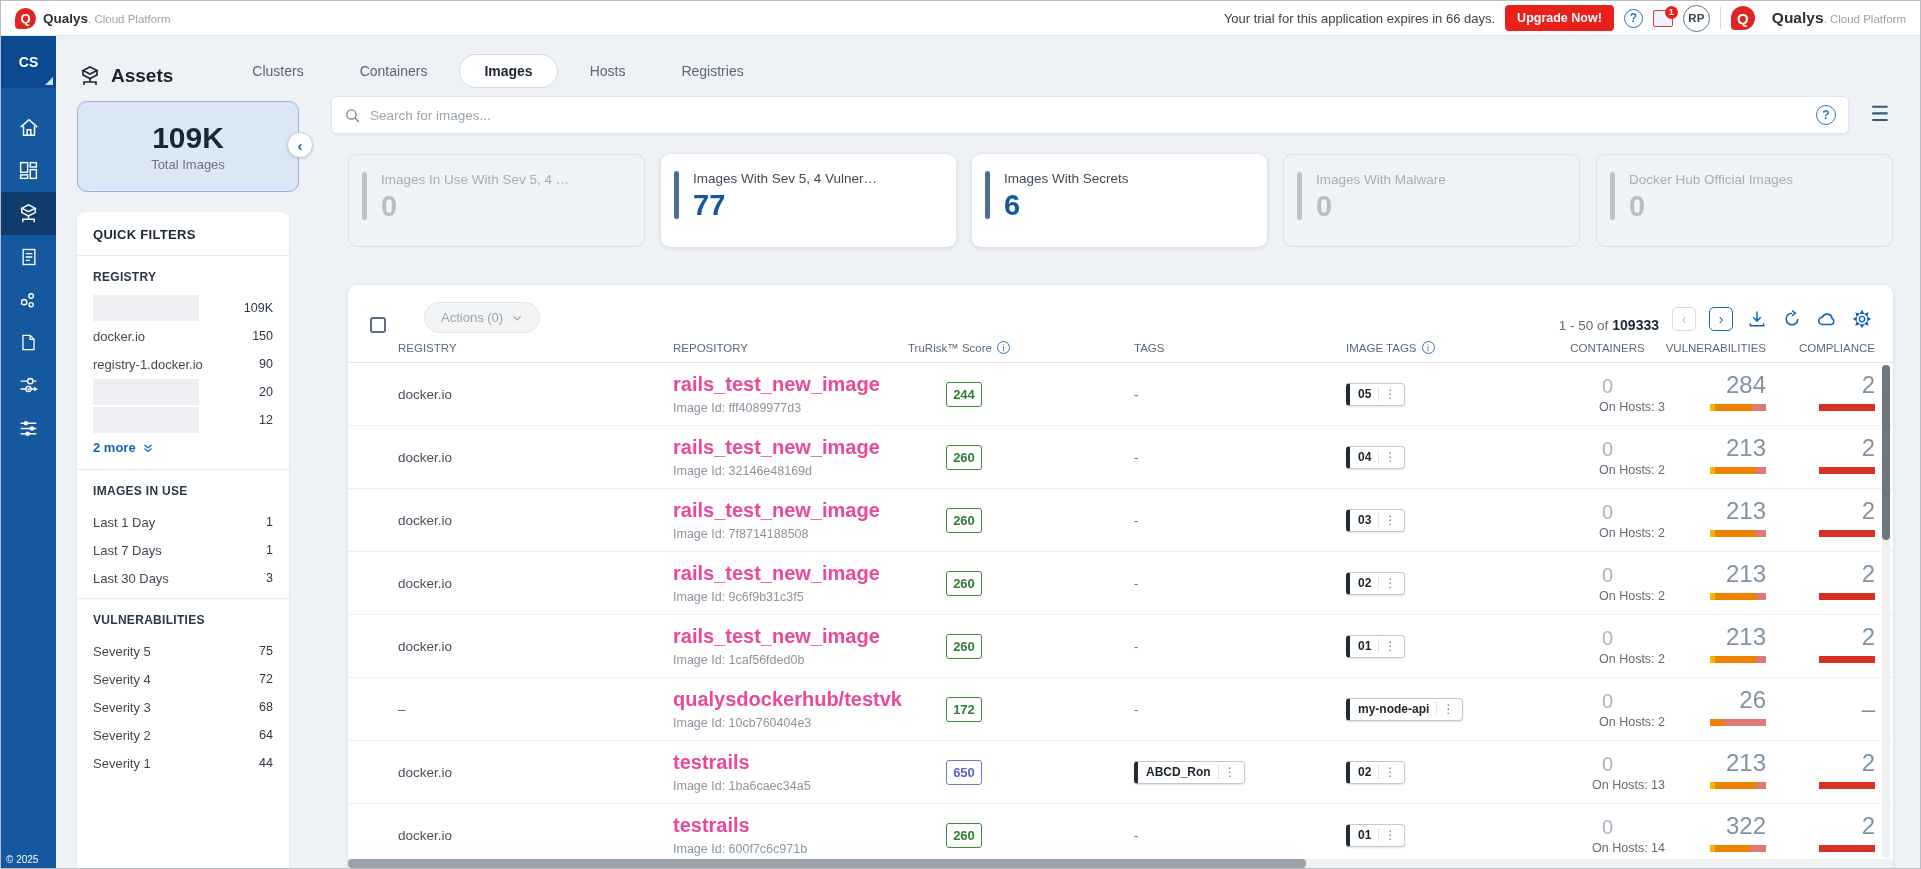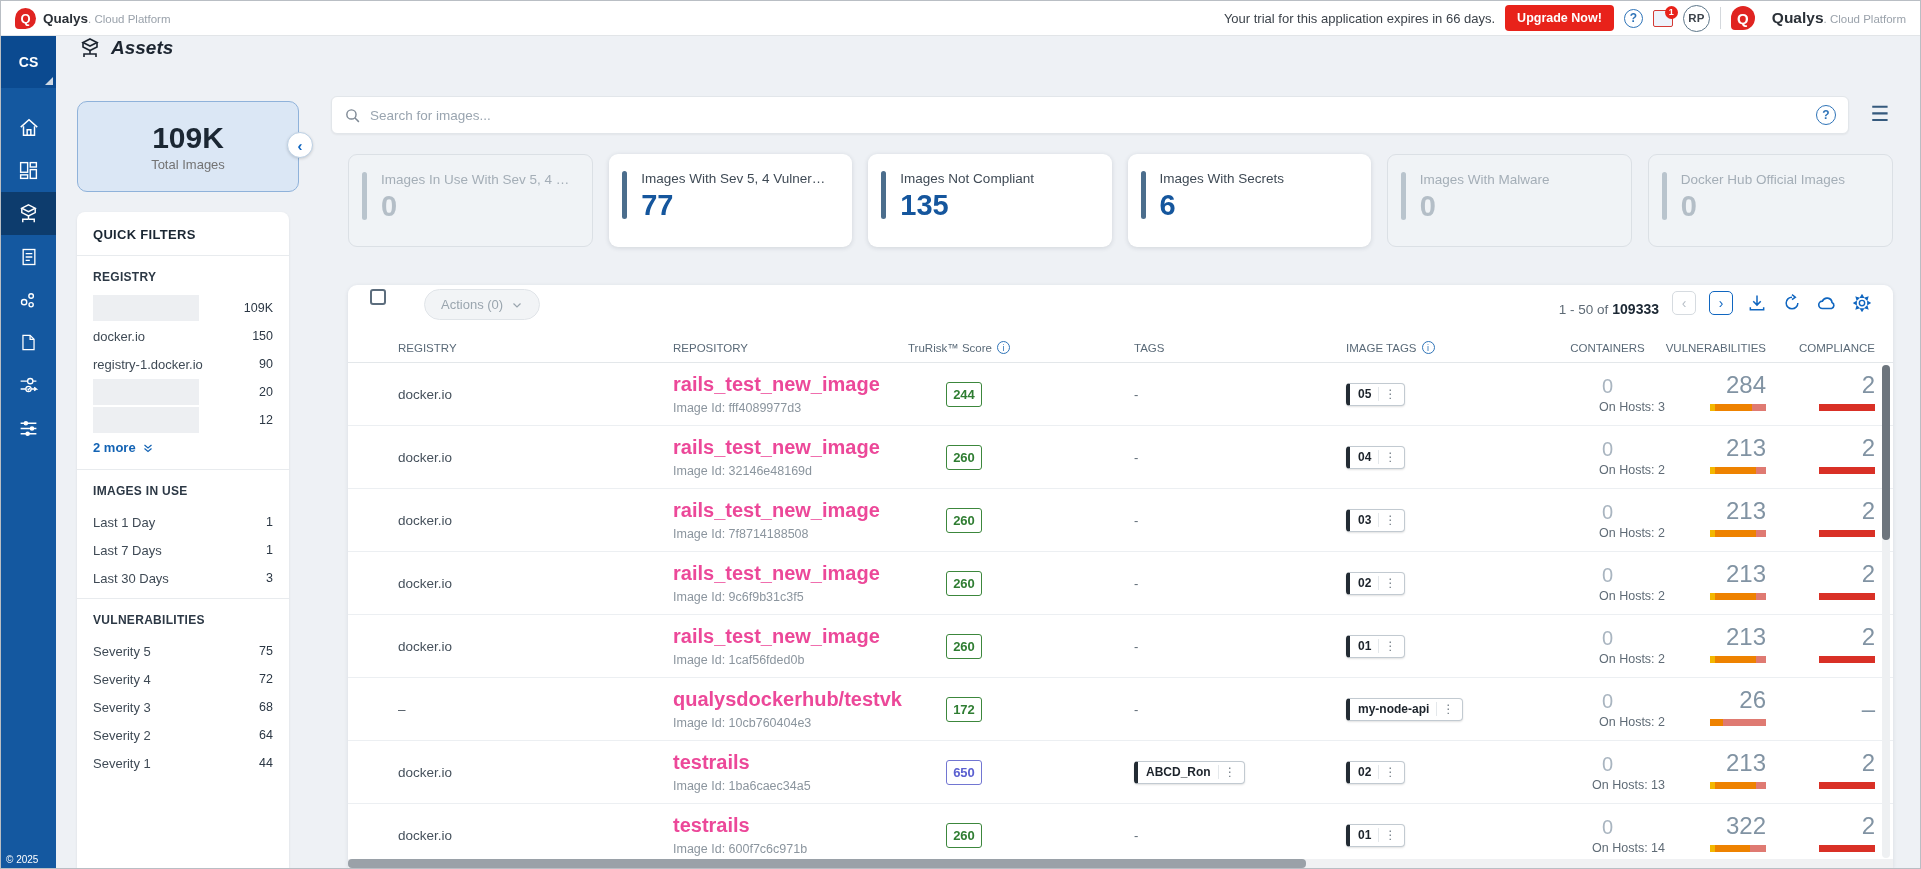--- a/index.html
+++ b/index.html
@@ -26,21 +26,21 @@
   .sidebar { position: absolute; top: 35px; left: 0; bottom: 0; width: 55px; background: #1458a0; z-index: 20; }
   .app-badge { position: relative; width: 55px; height: 52px; background: #0b4a90; color: #fff; font-weight: bold; font-size: 14px; display: flex; align-items: center; justify-content: center; cursor: pointer; }
   .app-badge::after { content: ""; position: absolute; right: 3px; bottom: 3px; border-left: 8px solid transparent; border-bottom: 8px solid #cfd9e4; }
   .side-items { display: flex; flex-direction: column; margin-top: 18px; }
   .side-item { width: 55px; height: 43px; display: flex; align-items: center; justify-content: center; cursor: pointer; }
   .side-item.active { background: #0d3c6d; }
   .copyright { position: absolute; left: 5px; bottom: 3px; color: #ffffff; font-size: 10px; }
 
   
   .main { position: absolute; left: 55px; top: 35px; right: 0; bottom: 0; }
-  .nav-row { position: absolute; top: 0; left: 0; right: 0; height: 52px; display: flex; align-items: flex-start; padding-left: 22px; font-style: italic; }
+  .nav-row { position: absolute; top: 0; left: 0; right: 0; height: 52px; display: flex; align-items: flex-end; padding-left: 22px; }
   .module-title { display: flex; align-items: center; gap: 9px; font-size: 19px; font-weight: bold; color: #1c2530; }
   .nav-tabs { display: flex; align-items: center; margin-left: 55px; gap: 8px; }
   .tab { font-size: 14px; color: #55677a; padding: 8px 24px; cursor: pointer; border-radius: 17px; }
   .tab.active { background: #fff; border: 1px solid #d3dae0; font-weight: bold; color: #1c2530; }
 
   
   .total-card { position: absolute; left: 21px; top: 65px; width: 222px; height: 91px; background: #dbe7f5; border: 1.5px solid #8fb2da; border-radius: 10px; display: flex; flex-direction: column; align-items: center; justify-content: center; }
   .total-value { font-size: 30px; font-weight: bold; color: #1b2733; }
   .total-label { font-size: 13px; color: #737373; margin-top: 2px; }
   .collapse-btn { position: absolute; left: 231px; top: 96px; width: 26px; height: 26px; background: #fff; border: 1px solid #bcd0e4; border-radius: 50%; color: #1066c0; font-size: 15px; font-weight: bold; display: flex; align-items: center; justify-content: center; cursor: pointer; box-shadow: 0 1px 3px rgba(0,0,0,.15); z-index: 5; }
@@ -71,21 +71,21 @@
   .stat-card .accent { position: absolute; left: 13px; top: 17px; width: 5px; height: 48px; background: #4b6e8d; border-radius: 3px; }
   .stat-title { font-size: 13.5px; color: #3f4a55; margin-left: 14px; white-space: nowrap; overflow: hidden; text-overflow: ellipsis; }
   .stat-value { font-size: 29px; font-weight: bold; color: #15569d; margin-left: 14px; margin-top: 3px; }
   .stat-card.disabled { background: #f0f3f6; border: 1px solid #dbe0e5; box-shadow: none; }
   .stat-card.disabled .accent { background: #b9c4cd; }
   .stat-card.disabled .stat-title { color: #a4aeb7; }
   .stat-card.disabled .stat-value { color: #b4bec7; }
 
   
   .table-panel { position: absolute; left: 17px; right: 0; top: 189px; bottom: 0; background: #fff; border-radius: 9px 9px 0 0; box-shadow: 0 1px 4px rgba(25,40,60,.10); overflow: hidden; }
-  .tbl-toolbar { height: 48px; display: flex; align-items: flex-start; padding: 4px 20px 0 14px; }
+  .tbl-toolbar { height: 48px; display: flex; align-items: flex-end; padding: 12px 20px 0 14px; }
   .sel-all { width: 16px; height: 16px; border: 2px solid #5c6d7d; border-radius: 3px; background: #fff; cursor: pointer; margin-left: 8px; }
   .actions-btn { margin-left: 38px; display: flex; align-items: center; gap: 8px; background: #f2f4f6; border: 1px solid #e0e4e8; border-radius: 16px; padding: 7px 16px; font-size: 13px; color: #9aa5ae; cursor: default; }
   .tbl-toolbar-right { margin-left: auto; display: flex; align-items: center; gap: 13px; }
   .pag-text { font-size: 13.5px; color: #5f6b76; margin-top: 12px; }
   .pag-total { font-weight: bold; color: #1b2733; font-size: 14px; margin-left: 4px; }
   .pag-btn { width: 24px; height: 24px; border-radius: 5px; display: flex; align-items: center; justify-content: center; font-size: 14px; cursor: pointer; background: #fff; }
   .pag-btn.prev { border: 1px solid #d6dbe0; color: #b7bfc7; }
   .pag-btn.next { border: 1px solid #1066c0; color: #1066c0; }
   .tool-icon { width: 22px; height: 22px; display: flex; align-items: center; justify-content: center; cursor: pointer; }
 
@@ -219,20 +219,27 @@
       <div class="module-title">
         <svg width="24" height="24" viewBox="0 0 24 24" fill="none" stroke="#1c2530" stroke-width="1.6">
             <path d="M12 3 L19 6.5 L12 10 L5 6.5 Z"></path>
             <path d="M5 6.5 V11 L12 14.5 L19 11 V6.5"></path>
             <path d="M12 14.5 V18"></path>
             <path d="M12 18 H6 V21"></path>
             <path d="M12 18 H18 V21"></path>
           </svg>
         <span>Assets</span>
       </div>
+      <div class="nav-tabs">
+          <div class="tab">Clusters</div>
+          <div class="tab">Containers</div>
+          <div class="tab active">Images</div>
+          <div class="tab">Hosts</div>
+          <div class="tab">Registries</div>
+        </div>
     </div>
 
     <div class="total-card">
       <div class="total-value">109K</div>
       <div class="total-label">Total Images</div>
     </div>
     <button class="collapse-btn">‹</button>
 
     <div class="filters-panel">
       <div class="qf-title">QUICK FILTERS</div>
@@ -322,25 +329,20 @@
       <div class="cards-row" id="cards-row">
           <div class="stat-card disabled">
             <span class="accent"></span>
             <div class="stat-title">Images In Use With Sev 5, 4 …</div>
             <div class="stat-value">0</div>
           </div>
           <div class="stat-card">
             <span class="accent"></span>
             <div class="stat-title">Images With Sev 5, 4 Vulner…</div>
             <div class="stat-value">77</div>
-          </div>
-          <div class="stat-card">
-            <span class="accent"></span>
-            <div class="stat-title">Images Not Compliant</div>
-            <div class="stat-value">135</div>
           </div>
           <div class="stat-card">
             <span class="accent"></span>
             <div class="stat-title">Images With Secrets</div>
             <div class="stat-value">6</div>
           </div>
           <div class="stat-card disabled">
             <span class="accent"></span>
             <div class="stat-title">Images With Malware</div>
             <div class="stat-value">0</div>

